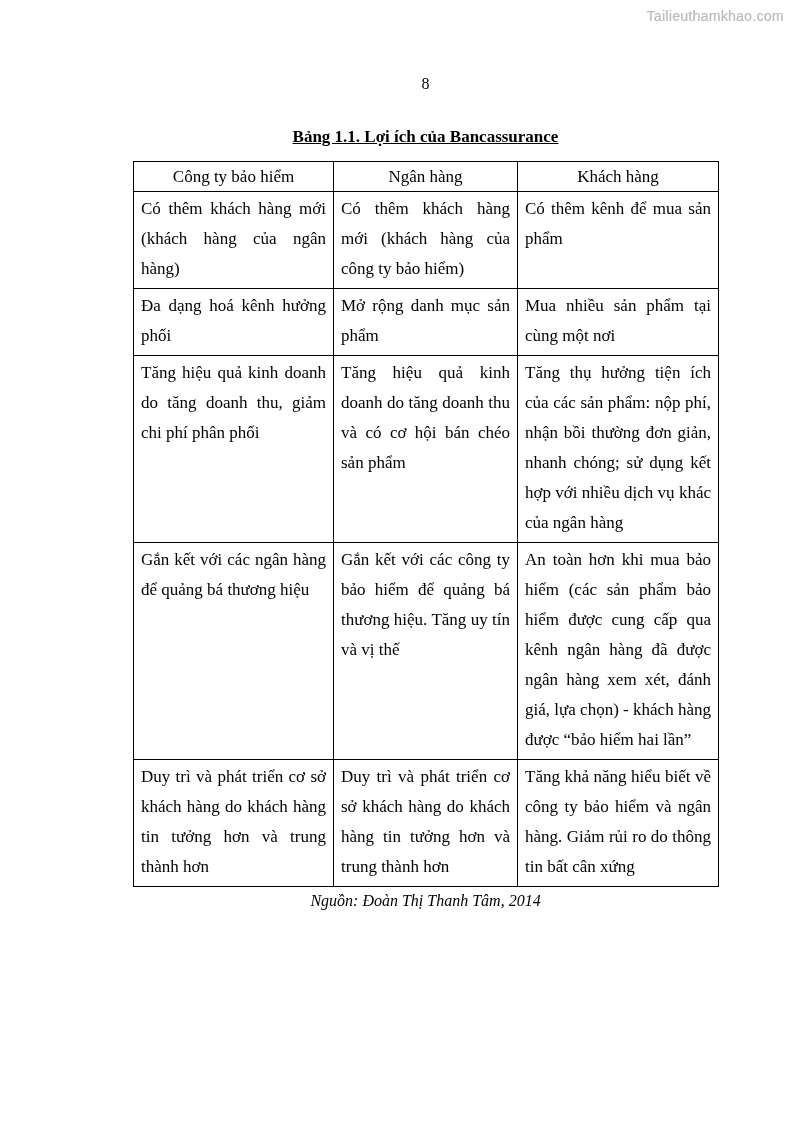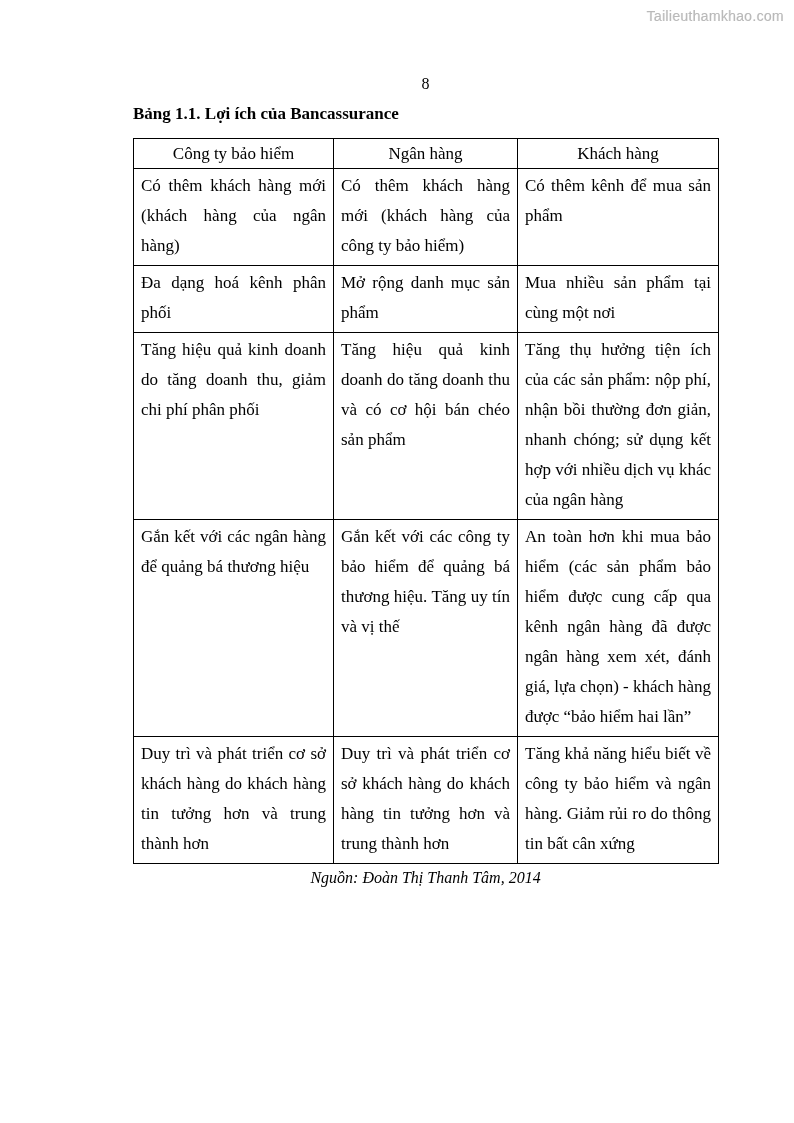--- a/index.html
+++ b/index.html
@@ -29,25 +29,26 @@
     left: 133px;
     top: 74px;
     width: 585px;
   }
   .page-number {
     text-align: center;
     font-size: 16px;
     line-height: 20px;
   }
   .table-title {
-    margin-top: 9px;
-    text-align: left;
+    margin-top: 32px;
+    text-align: center;
     font-weight: bold;
     font-size: 17px;
     line-height: 22px;
+    text-decoration: underline;
   }
   table.benefits {
     margin-top: 13px;
     width: 585px;
     border-collapse: collapse;
     table-layout: fixed;
   }
   table.benefits th,
   table.benefits td {
     border: 1px solid #000000;
@@ -103,21 +104,21 @@
           <th>Khách hàng</th>
         </tr>
       </thead>
       <tbody>
         <tr>
           <td>Có thêm khách hàng mới (khách hàng của ngân hàng)</td>
           <td>Có thêm khách hàng mới (khách hàng của công ty bảo hiểm)</td>
           <td>Có thêm kênh để mua sản phẩm</td>
         </tr>
         <tr>
-          <td>Đa dạng hoá kênh phân phối</td>
+          <td>Đa dạng hoá kênh hưởng phối</td>
           <td>Mở rộng danh mục sản phẩm</td>
           <td>Mua nhiều sản phẩm tại cùng một nơi</td>
         </tr>
         <tr>
           <td>Tăng hiệu quả kinh doanh do tăng doanh thu, giảm chi phí phân phối</td>
           <td>Tăng hiệu quả kinh doanh do tăng doanh thu và có cơ hội bán chéo sản phẩm</td>
           <td>Tăng thụ hưởng tiện ích của các sản phẩm: nộp phí, nhận bồi thường đơn giản, nhanh chóng; sử dụng kết hợp với nhiều dịch vụ khác của ngân hàng</td>
         </tr>
         <tr>
           <td>Gắn kết với các ngân hàng để quảng bá thương hiệu</td>

